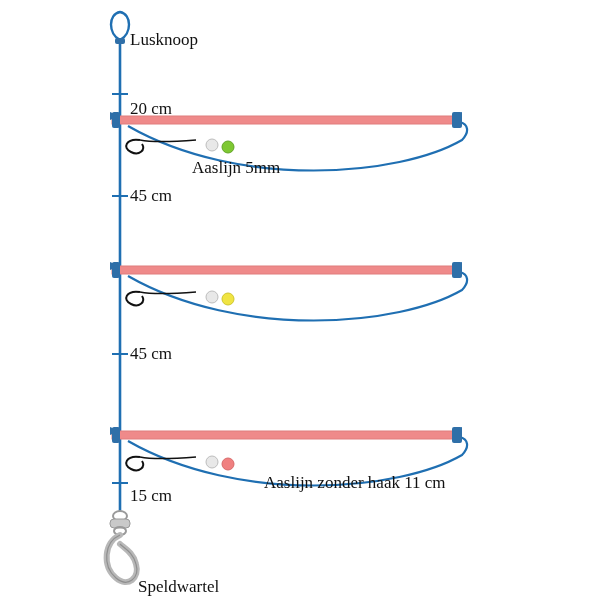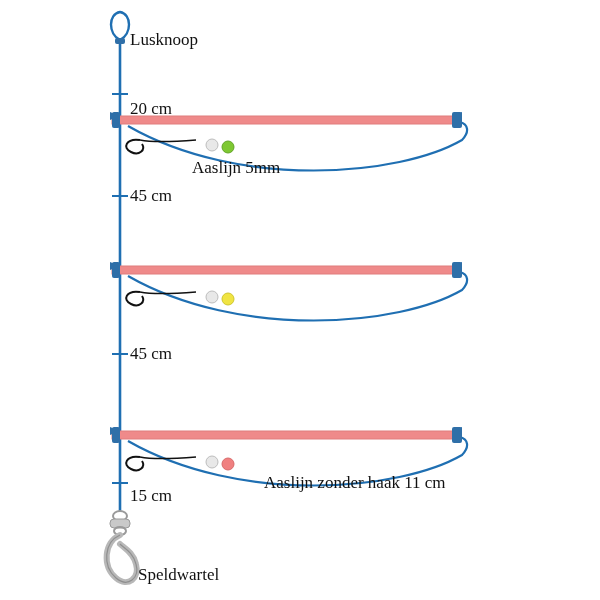--- a/index.html
+++ b/index.html
@@ -94,15 +94,15 @@
     </g>
   </svg>
 
   <div class="lbl" style="left:130px;top:33px;">Lusknoop</div>
   <div class="lbl" style="left:130px;top:102px;">20 cm</div>
   <div class="lbl" style="left:192px;top:161px;">Aaslijn 5mm</div>
   <div class="lbl" style="left:130px;top:189px;">45 cm</div>
   <div class="lbl" style="left:130px;top:347px;">45 cm</div>
   <div class="lbl" style="left:130px;top:476px;margin-top:13px;">15 cm</div>
   <div class="lbl" style="left:264px;top:476px;">Aaslijn zonder haak 11 cm</div>
-  <div class="lbl" style="left:138px;top:568px;">Speldwartel</div>
+  <div class="lbl" style="left:138px;top:580px;">Speldwartel</div>
 
 </div>
 
 </body></html>

